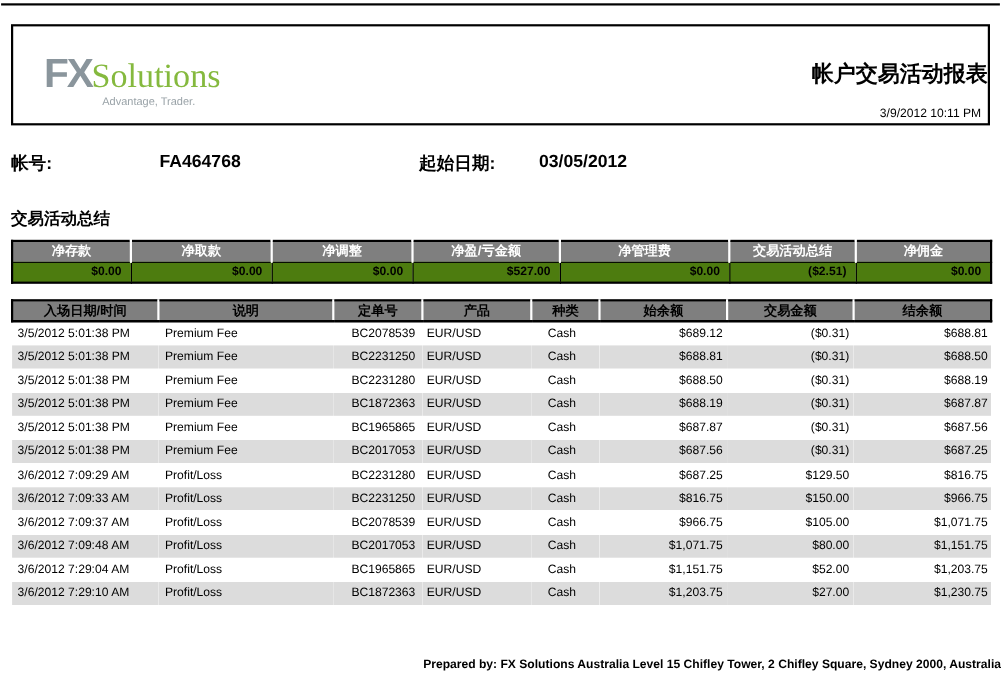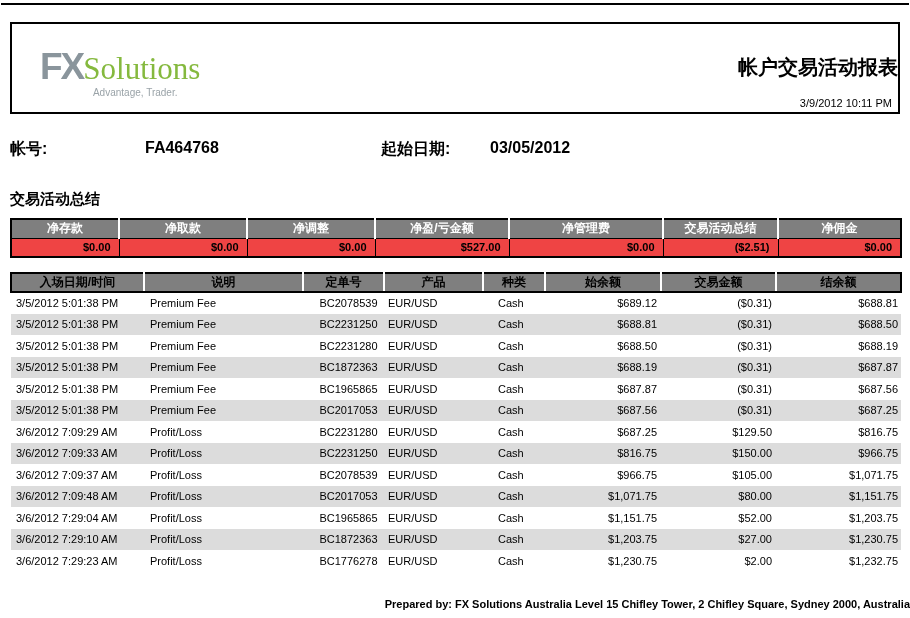--- a/index.html
+++ b/index.html
@@ -31,21 +31,21 @@
   #account-info .row{position:relative;height:24px;}
   #account-info .cell{position:absolute;top:0;white-space:nowrap;}
   .x0{left:0;} .x1{left:135px;} .x2{left:335px;margin-left:36px;} .x3{left:480px;}
 
   #summary-title{position:absolute;top:190px;left:10px;font-size:15px;font-weight:bold;}
 
   
   #summary-table{position:absolute;top:218px;left:10px;width:890px;border-collapse:collapse;table-layout:fixed;border:2px solid #000;}
   #summary-table th{background:var(--header-bg);color:#fff;font-size:12px;font-weight:bold;height:19px;border-right:2px solid #fff;border-bottom:1px solid #000;text-align:center;font-family:"Liberation Sans",sans-serif;}
   #summary-table th:last-child{border-right:none;margin-left:16px;}
-  #summary-table td{font-size:11px;font-weight:bold;height:19px;text-align:right;padding-right:8px;border-right:1px solid #000;background:#ef4444;}
+  #summary-table td{font-size:11px;font-weight:bold;height:19px;text-align:right;padding-right:8px;border-right:1px solid #000;background:#4d7c0f;}
   #summary-table td:last-child{border-right:none;}
 
   
   #tx-table{position:absolute;top:272px;left:10px;width:890px;border-collapse:collapse;table-layout:fixed;}
   #tx-table th{background:var(--header-bg);color:#000000;font-size:12px;font-weight:bold;height:16px;border-top:2px solid #000;border-bottom:2px solid #000;border-right:2px solid #fff;text-align:center;}
   #tx-table th:first-child{border-left:2px solid #000;}
   #tx-table th:last-child{border-right:2px solid #000;}
   #tx-table td{font-size:11px;height:21.5px;white-space:nowrap;overflow:hidden;}
   #tx-table tbody tr:nth-child(even) td{background:var(--stripe);}
   #tx-table td.c0{text-align:left;padding-left:5px;}
@@ -258,27 +258,17 @@
         <tr>
           <td class="c0">3/6/2012 7:29:10 AM</td>
           <td class="c1">Profit/Loss</td>
           <td class="c2">BC1872363</td>
           <td class="c3">EUR/USD</td>
           <td class="c4">Cash</td>
           <td class="c5">$1,203.75</td>
           <td class="c6">$27.00</td>
           <td class="c7">$1,230.75</td>
         </tr>
-        <tr>
-          <td class="c0">3/6/2012 7:29:23 AM</td>
-          <td class="c1">Profit/Loss</td>
-          <td class="c2">BC1776278</td>
-          <td class="c3">EUR/USD</td>
-          <td class="c4">Cash</td>
-          <td class="c5">$1,230.75</td>
-          <td class="c6">$2.00</td>
-          <td class="c7">$1,232.75</td>
-        </tr>
       </tbody>
   </table>
 
   <div id="footer">Prepared by: FX Solutions Australia Level 15 Chifley Tower, 2 Chifley Square, Sydney 2000, Australia</div>
 </div>
 
 </body></html>

